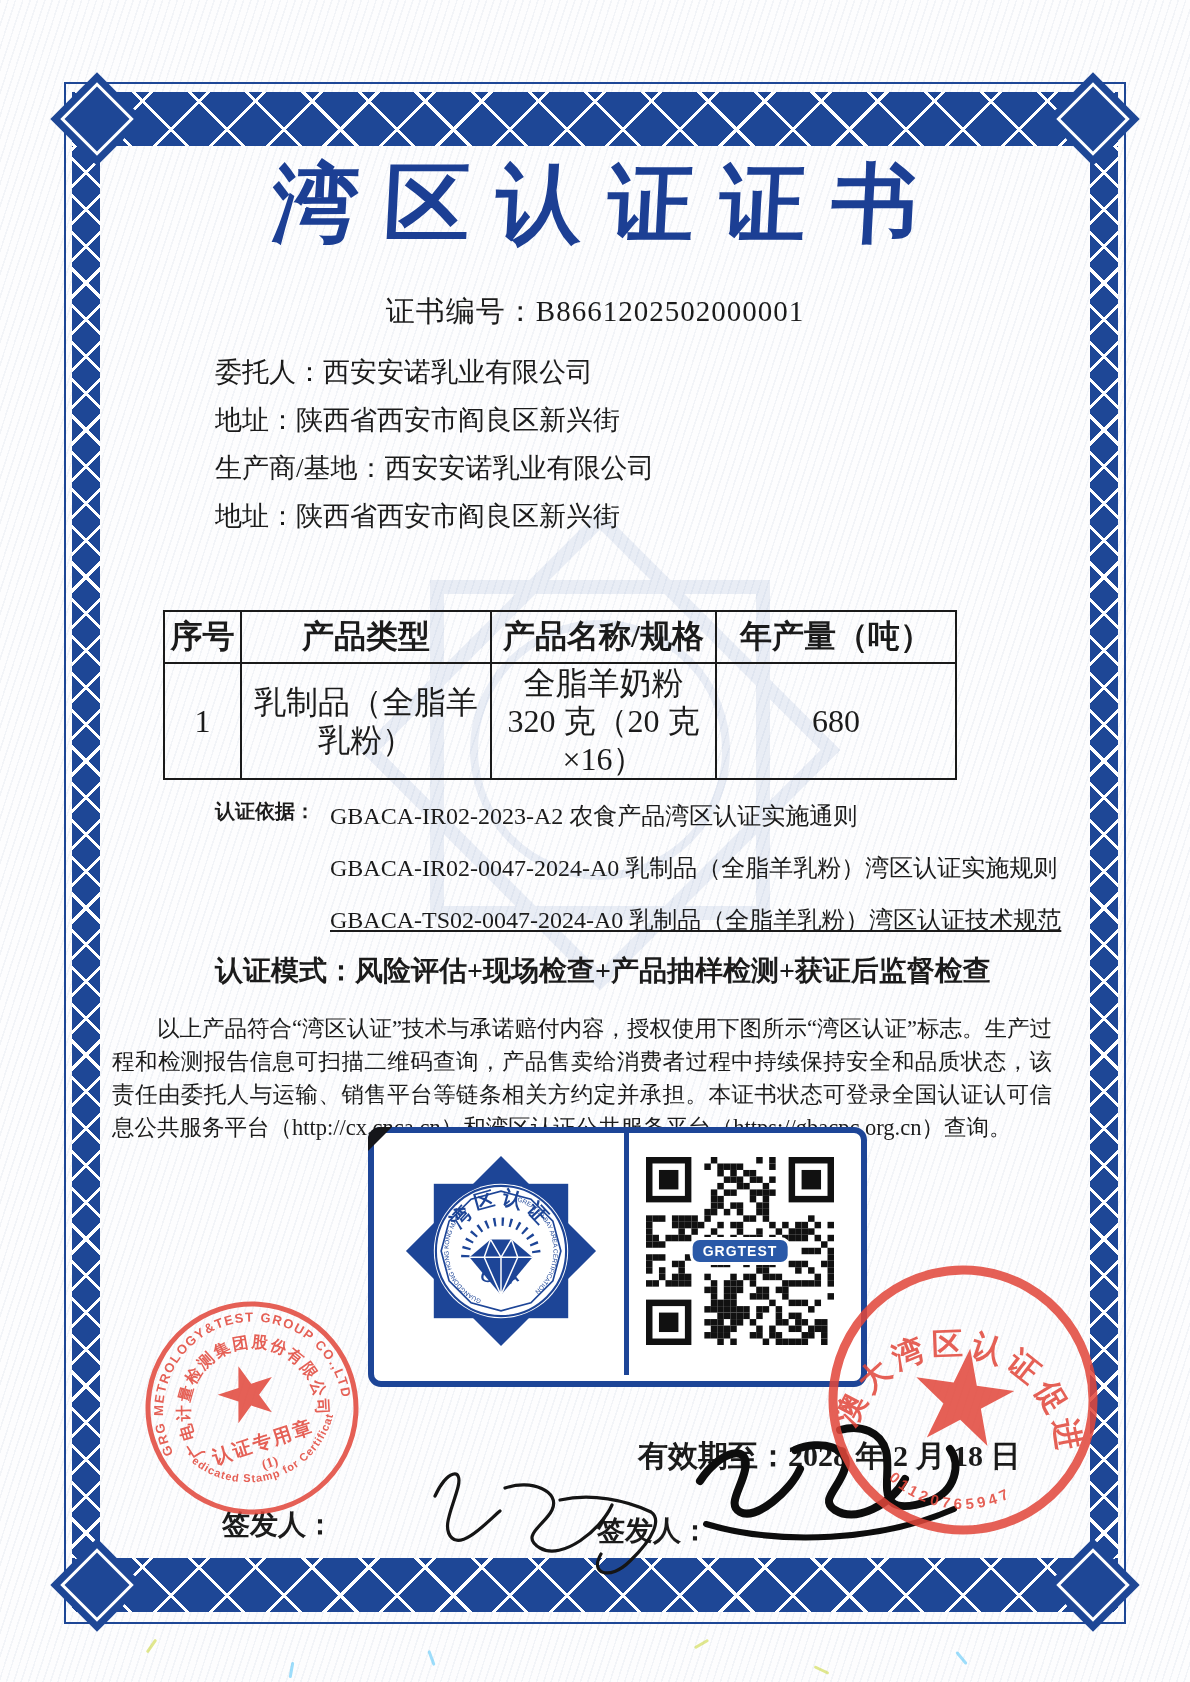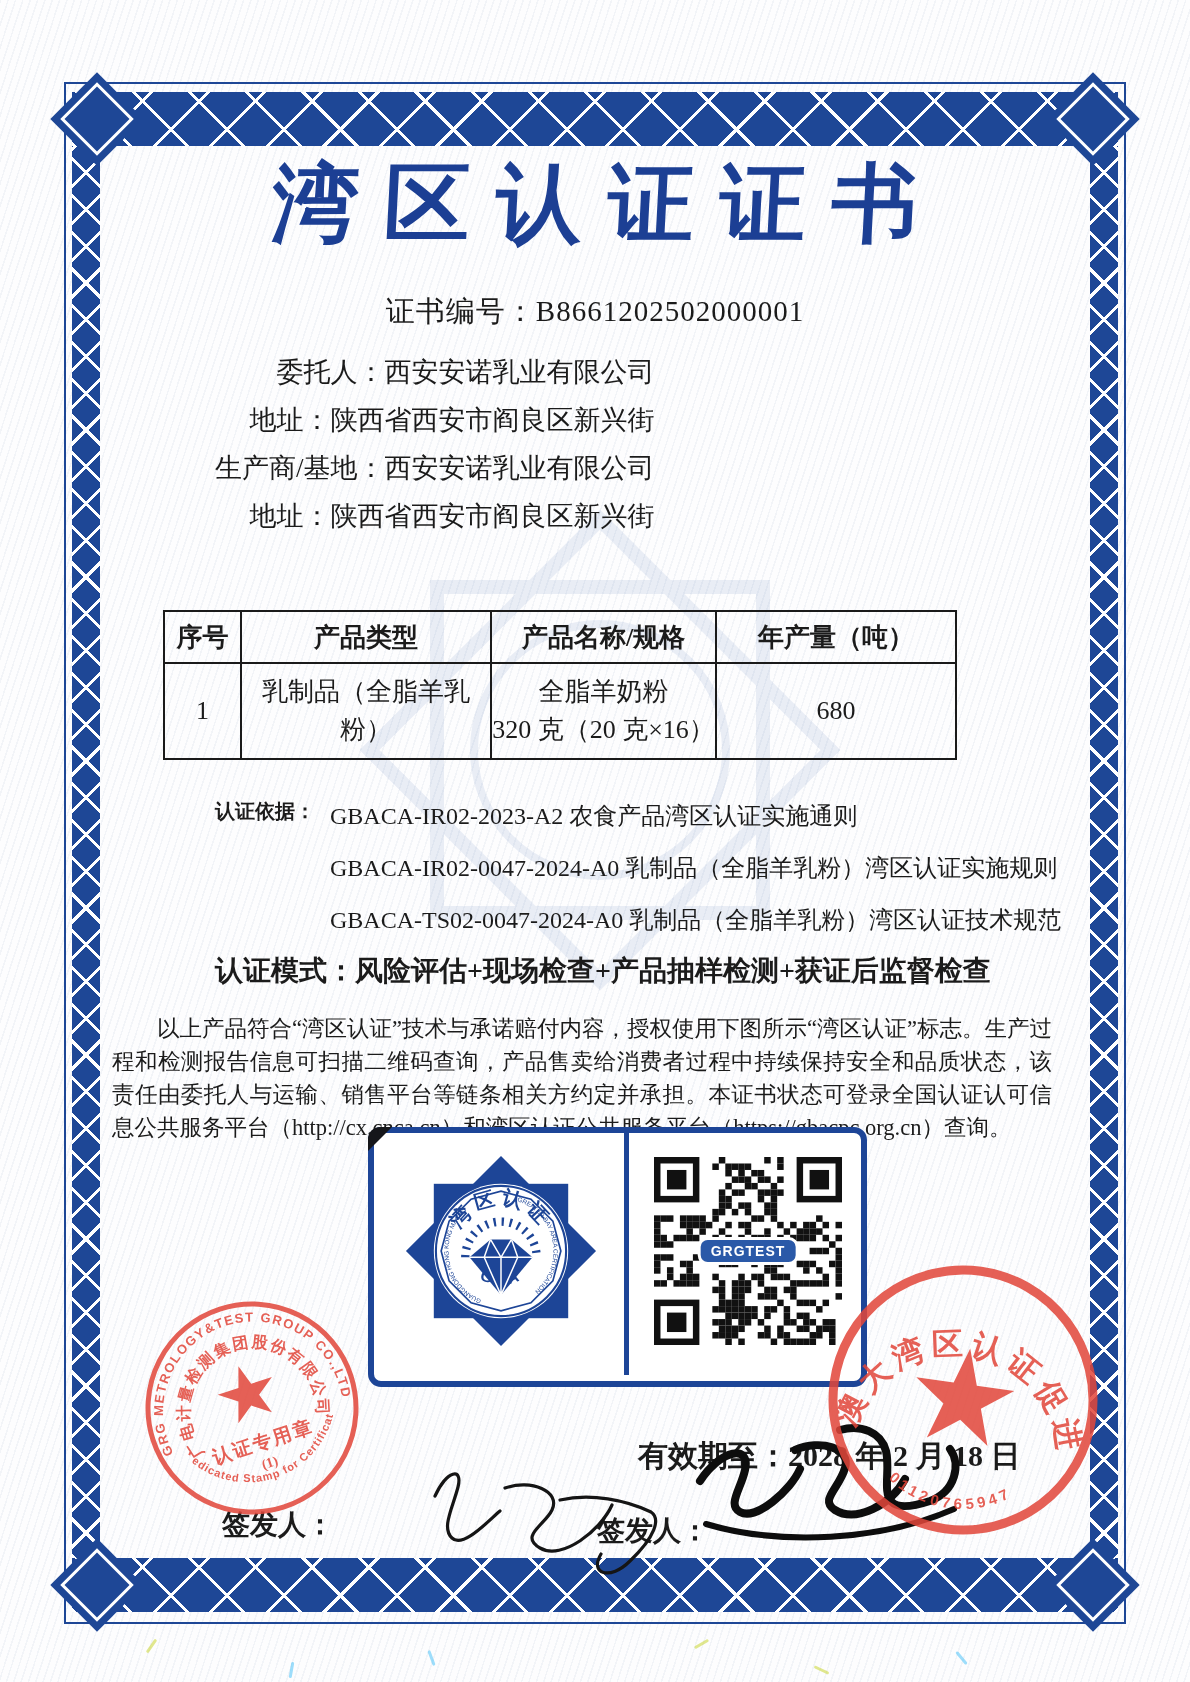--- a/index.html
+++ b/index.html
@@ -30,40 +30,40 @@
   
   .watermark{position:absolute;left:390px;top:540px;width:420px;height:420px;opacity:.09;pointer-events:none;}
   .watermark .sq{position:absolute;inset:40px;border:14px solid #2a55a5;}
   .watermark .sq.r45{transform:rotate(45deg);}
   .watermark .ci{position:absolute;inset:80px;border:8px solid #2a55a5;border-radius:50%;}
   
   .title{position:absolute;left:0;top:146px;width:100%;text-align:center;
     font-size:86px;font-weight:bold;color:#1c3f94;letter-spacing:.30em;text-indent:.30em;
     transform:skewX(-3deg);}
   .cert-line{position:absolute;left:0;top:292px;width:100%;text-align:center;font-size:29px;letter-spacing:1px;}
-  .info{position:absolute;left:215px;top:348px;font-size:27px;line-height:48px;text-align:right;}
+  .info{position:absolute;left:215px;top:348px;font-size:27px;line-height:48px;}
   .caption{position:absolute;left:205px;top:568px;font-size:27px;font-weight:bold;}
-  .ptable{position:absolute;left:163px;top:610px;width:792px;border-collapse:collapse;table-layout:fixed;font-size:26px;}
+  .ptable{position:absolute;left:163px;top:610px;width:792px;border-collapse:collapse;table-layout:fixed;font-size:32px;}
   .ptable th,.ptable td{border:2px solid #1a1a1a;text-align:center;vertical-align:middle;font-weight:normal;padding:0;}
   .ptable th{height:50px;font-weight:bold;}
   .ptable td{height:94px;line-height:38px;}
   .basis{position:absolute;left:215px;top:796px;font-size:24px;}
   .basis .lbl{position:absolute;left:0;top:2px;font-size:20px;font-weight:bold;white-space:nowrap;}
   .basis .code{position:absolute;left:115px;white-space:nowrap;}
   .mode{position:absolute;left:215px;top:952px;font-size:28px;font-weight:bold;white-space:nowrap;}
   .statement{position:absolute;left:112px;top:1012px;width:940px;font-size:22.5px;line-height:33px;
     text-align:justify;text-indent:2em;margin:0;}
   
   .emblem-box{position:absolute;left:368px;top:1127px;width:487px;height:248px;background:#fff;
     border:6px solid #1d4597;border-radius:13px;}
   .emblem-box .divider{position:absolute;left:250px;top:-6px;width:5px;height:248px;background:#1d4597;}
   .box-corner{position:absolute;left:-6px;top:-6px;width:0;height:0;
     border-left:24px solid #15161a;border-bottom:24px solid transparent;border-top-left-radius:12px;}
   .logo-wrap{position:absolute;left:22px;top:8px;width:210px;height:220px;}
-  .qr-wrap{position:absolute;left:280px;top:24px;width:188px;height:188px;}
+  .qr-wrap{position:absolute;left:272px;top:24px;width:188px;height:188px;}
   .qr-badge{position:absolute;left:50%;top:50%;transform:translate(-50%,-50%);background:#fff;
     padding:3px;border-radius:10px;}
   .qr-pill{background:#2a59a8;color:#fff;font-family:"Liberation Sans","DejaVu Sans",sans-serif;
     font-weight:bold;font-size:14px;letter-spacing:1px;padding:3px 10px;border-radius:7px;white-space:nowrap;}
   
   .dates{position:absolute;top:1436px;font-size:30px;font-weight:600;white-space:nowrap;}
   .d-left{left:218px;} .d-right{left:638px;}
   .signer{position:absolute;top:1506px;font-size:28px;font-weight:600;white-space:nowrap;}
   .s-left{left:222px;} .s-right{left:597px;top:1512px;}
   .signatures{position:absolute;left:0;top:0;width:1190px;height:1682px;pointer-events:none;}
@@ -131,21 +131,21 @@
       </td>
       <td>680</td>
     </tr>
   </tbody>
     </table>
 
   <div class="basis">
     <span class="lbl">认证依据：</span>
     <span class="code" style="top:4px;">GBACA-IR02-2023-A2 农食产品湾区认证实施通则</span>
     <span class="code" style="top:56px;">GBACA-IR02-0047-2024-A0 乳制品（全脂羊乳粉）湾区认证实施规则</span>
-    <span class="code" style="top:108px;">GBACA-TS02-0047-2024-A0 乳制品（全脂羊乳粉）湾区认证技术规范</span>
+    <span class="code" style="top:108px;text-decoration:underline;">GBACA-TS02-0047-2024-A0 乳制品（全脂羊乳粉）湾区认证技术规范</span>
   </div>
 
   <div class="mode">
     <span>认证模式：</span><span>风险评估+现场检查+产品抽样检测+获证后监督检查</span>
   </div>
 
   <p class="statement">以上产品符合“湾区认证”技术与承诺赔付内容，授权使用下图所示“湾区认证”标志。生产过程和检测报告信息可扫描二维码查询，产品售卖给消费者过程中持续保持安全和品质状态，该责任由委托人与运输、销售平台等链条相关方约定并承担。本证书状态可登录全国认证认可信息公共服务平台（http://cx.cnca.cn）和湾区认证公共服务平台（https://gbacpc.org.cn）查询。</p>
 
   <div class="emblem-box">
     <div class="box-corner"></div>

